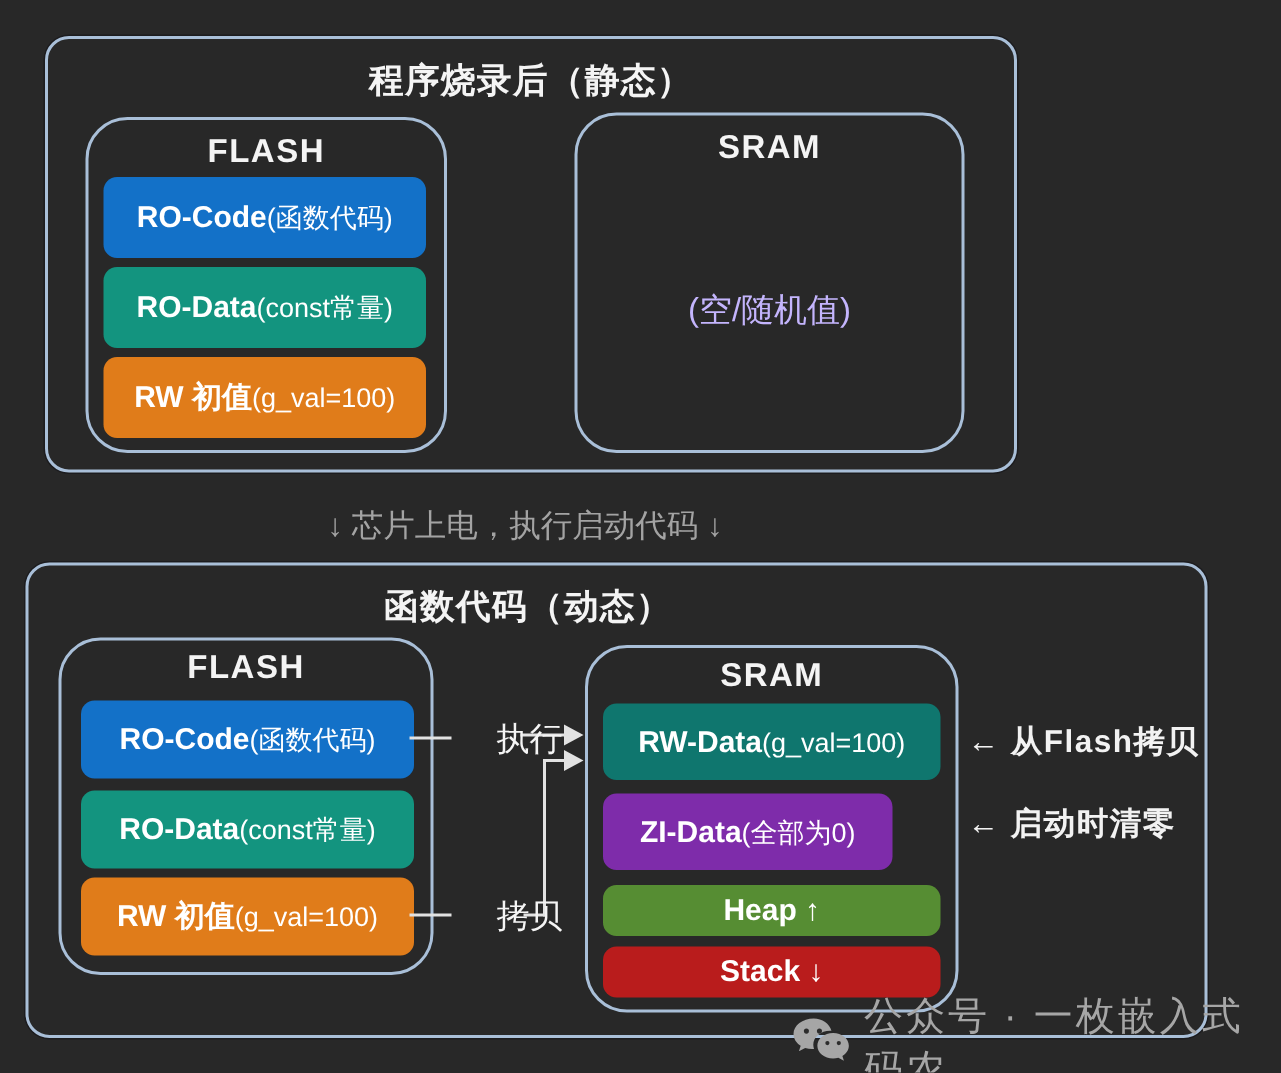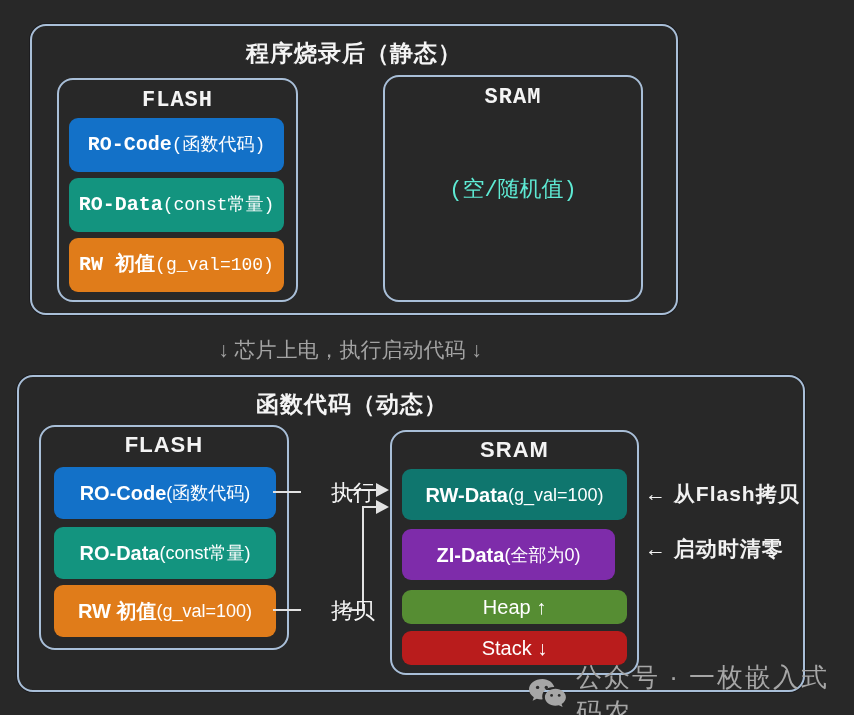--- a/index.html
+++ b/index.html
@@ -19,40 +19,40 @@
     box-shadow:0 0 0 1px rgba(20,20,25,.6);
   }
   .panel-title{
     position:absolute;left:0;right:0;top:12px;
     text-align:center;font-size:23px;font-weight:600;
     color:#f4f4f4;letter-spacing:1px;
   }
   .mem-box{
     position:absolute;
     border:2px solid var(--border,#a9bfd8);
-    border-radius:16px;
+    border-radius:28px;
   }
   .mem-label{
     position:absolute;left:0;right:0;top:8px;
     text-align:center;font-size:22px;font-weight:600;color:#f4f4f4;
     letter-spacing:1px;
   }
   .block{
     position:absolute;
     border-radius:9px;
     display:flex;flex-direction:row;align-items:center;justify-content:center;
     color:#fff;text-align:center;
   }
   .block-title{font-size:20px;font-weight:600;line-height:24px;}
   .block-sub{font-size:18px;font-weight:500;line-height:22px;}
-  .block-single{font-size:20px;font-weight:400;}
+  .block-single{font-size:20px;font-weight:700;}
 
   .sram-empty{
-    position:absolute;left:0;right:0;top:97px;
-    text-align:center;font-size:22px;color:#5eead4;
+    position:absolute;left:0;right:0;top:115px;
+    text-align:center;font-size:22px;color:#c4b5fd;
   }
 
   .transition-text{
     position:absolute;left:0;top:336px;width:700px;
     text-align:center;font-size:21px;color:#a3a3a3;font-weight:500;
   }
 
   .hline{position:absolute;height:2px;background:var(--line,#e2e2e2);z-index:5;}
   .vline{position:absolute;width:2px;background:var(--line,#e2e2e2);z-index:5;}
   .arrowhead{
@@ -76,21 +76,21 @@
     color:var(--watermark,#a6a6a6);
   }
   .watermark-text{font-size:26px;letter-spacing:2px;}
   .wechat-icon{width:40px;height:34px;flex:0 0 auto;}
 </style>
 </head>
 <body style="--bg: #282828; --border: #a9bfd8; --line: #e2e2e2; --watermark: #a6a6a6; --blue: #1371c8; --teal: #13947f; --orange: #e07c1a; --purple: #7e2caa; --green: #568d33;">
 
 <div class="stage">
 
-  <div class="panel" style="left:30px;top:24px;width:644px;height:287px;font-family:Liberation Mono, monospace;">
+  <div class="panel" style="left:30px;top:24px;width:644px;height:287px;">
     <div class="panel-title">程序烧录后（静态）</div>
 
     <div class="mem-box" style="left:25px;top:52px;width:237px;height:220px;">
       <div class="mem-label">FLASH</div>
 
       <div class="block" style="left: 10px; top: 38px; width: 215px; height: 54px; background: rgb(19, 113, 200);">
         <div class="block-title">RO-Code</div>
         <div class="block-sub">(函数代码)</div>
       </div>
 
@@ -136,21 +136,21 @@
     </div>
 
     <div class="mem-box" style="left:371px;top:53px;width:245px;height:241px;">
       <div class="mem-label" style="top:5px;">SRAM</div>
 
       <div class="block" style="left: 10px; top: 37px; width: 225px; height: 51px; background: #0f766e;">
         <div class="block-title">RW-Data</div>
         <div class="block-sub">(g_val=100)</div>
       </div>
 
-      <div class="block" style="left: 10px; top: 97px; width: 213px; height: 51px; background: rgb(126, 44, 170);">
+      <div class="block" style="left: 10px; top: 97px; width: 193px; height: 51px; background: rgb(126, 44, 170);">
         <div class="block-title">ZI-Data</div>
         <div class="block-sub">(全部为0)</div>
       </div>
 
       <div class="block" style="left: 10px; top: 158px; width: 225px; height: 34px; background: rgb(86, 141, 51);">
         <div class="block-single">Heap ↑</div>
       </div>
 
       <div class="block" style="left: 10px; top: 199px; width: 225px; height: 34px; background: #b91c1c;">
         <div class="block-single">Stack ↓</div>

